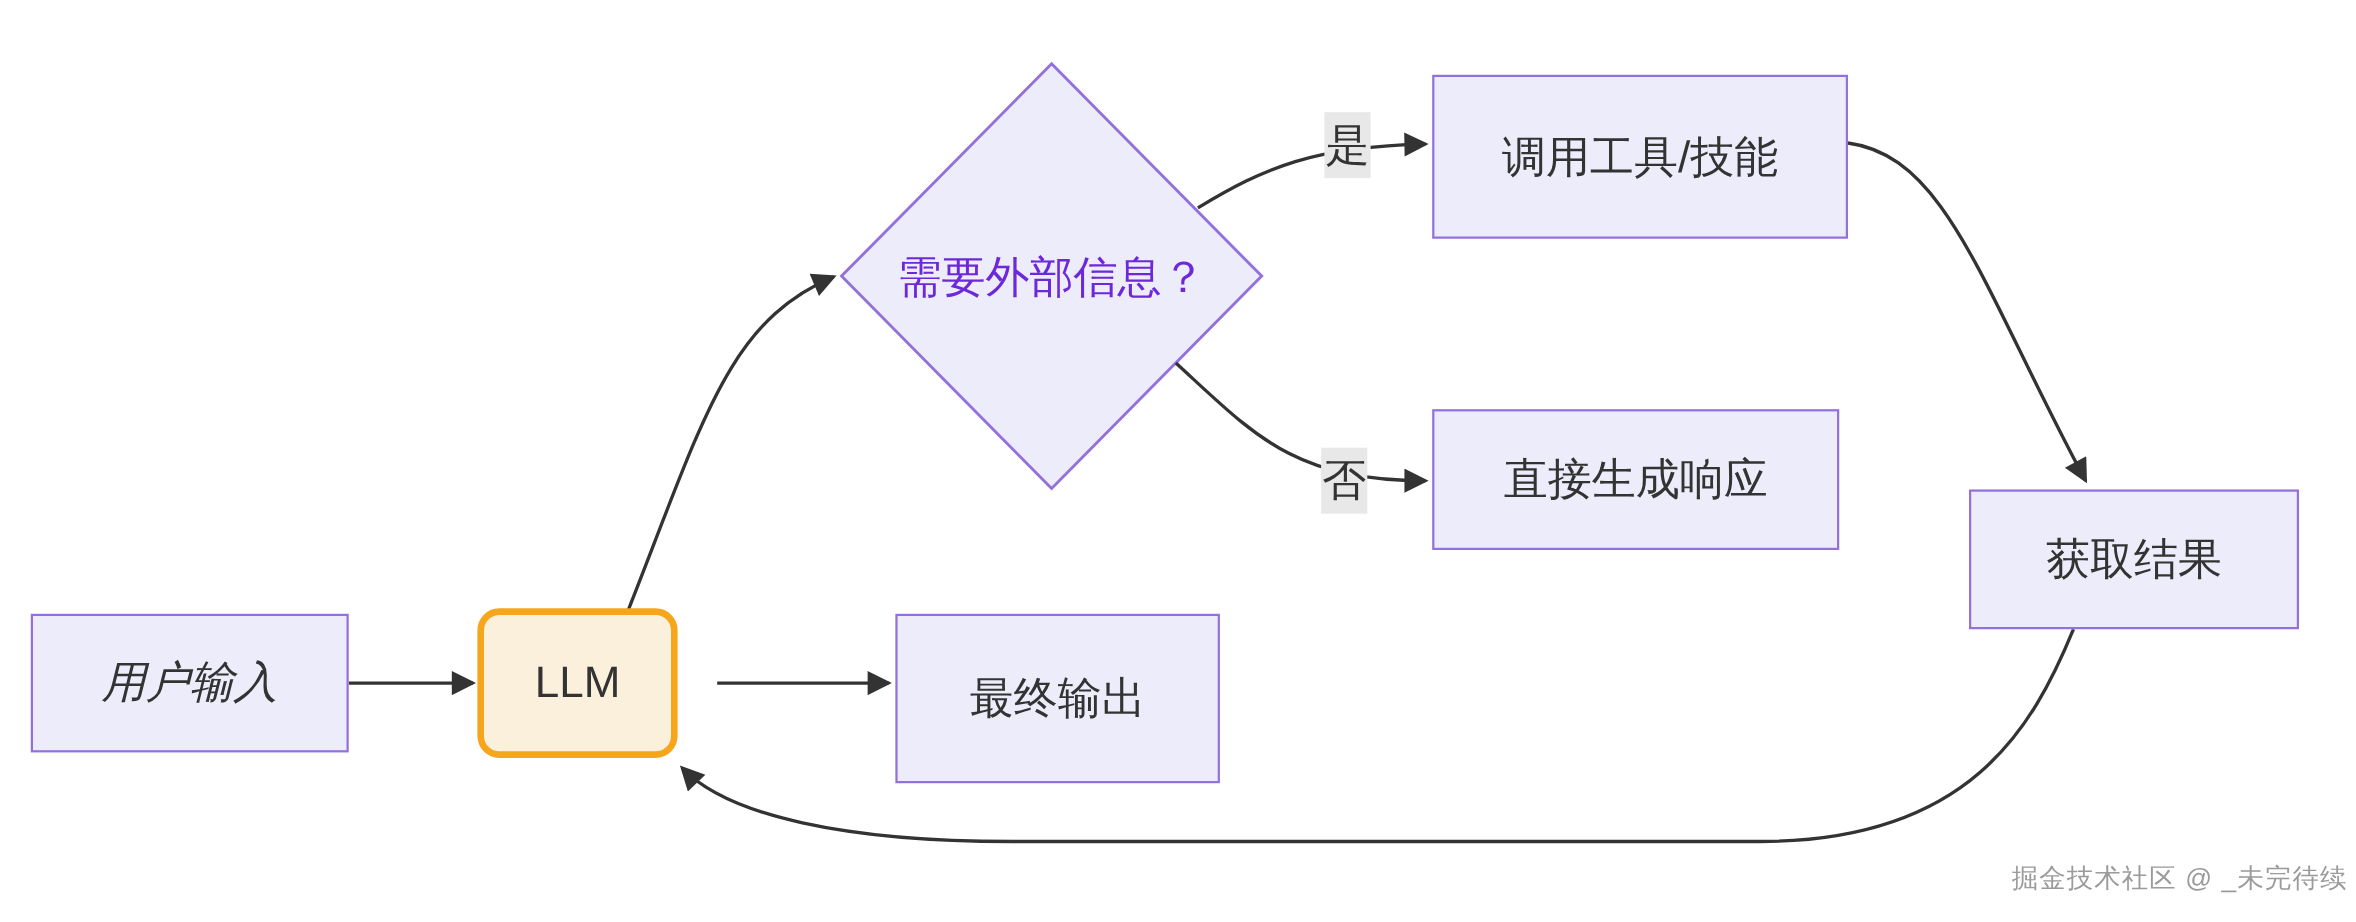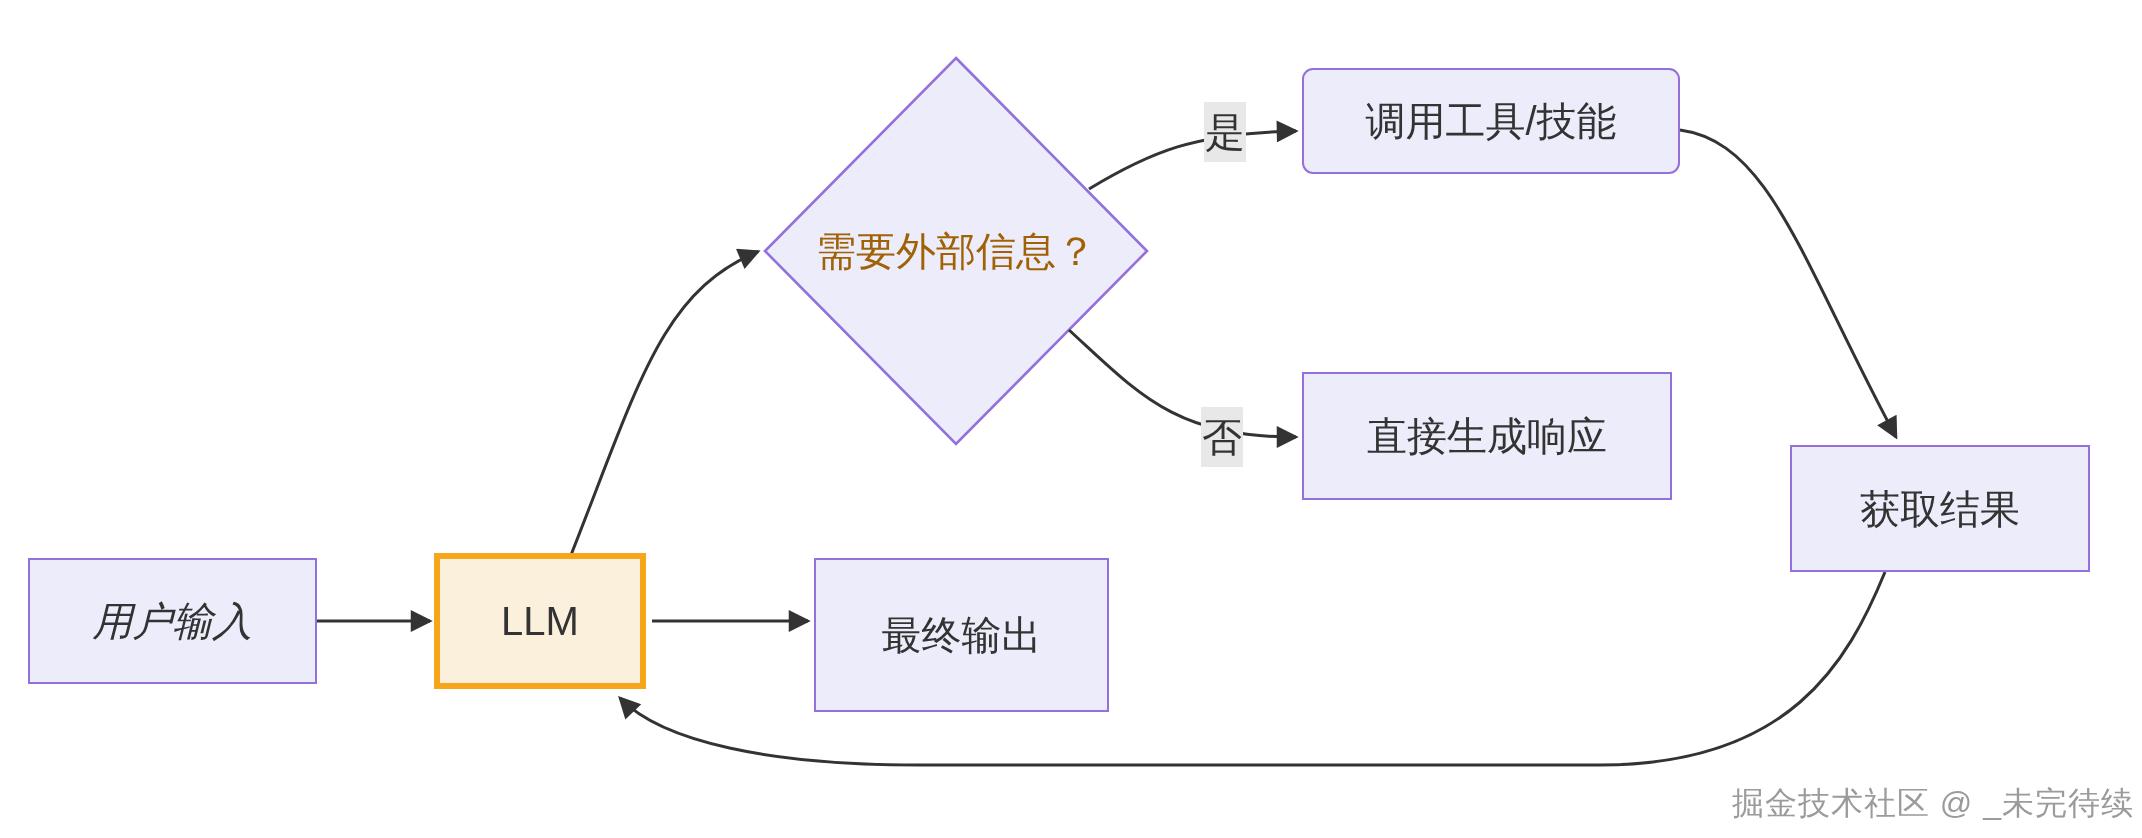--- a/index.html
+++ b/index.html
@@ -43,55 +43,55 @@
     font-size: 40px;
     line-height: 1.2;
     color: #333333;
     white-space: nowrap;
   }
   .node.llm {
     background: #FBF0DC;
     border: 6px solid #F7A51B;
   }
   .node-user-input   { left: 28px;   top: 558px; width: 289px; height: 126px; font-style: italic; }
-  .node-llm          { left: 434px;  top: 553px; width: 212px; height: 136px; }
+  .node-llm          { left: 434px;  top: 553px; width: 182px; height: 136px; border-radius: 20px; }
   .node-final-output { left: 814px;  top: 558px; width: 295px; height: 154px; }
-  .node-call-tools   { left: 1302px; top: 68px;  width: 378px; height: 106px; border-radius: 11px; }
+  .node-call-tools   { left: 1302px; top: 68px;  width: 378px; height: 149px; }
   .node-direct-resp  { left: 1302px; top: 372px; width: 370px; height: 128px; }
   .node-get-result   { left: 1790px; top: 445px; width: 300px; height: 127px; }
 
   .decision-label {
     position: absolute;
     left: 796px; top: 224px;
     width: 320px; height: 54px;
     display: flex;
     align-items: center;
     justify-content: center;
     font-size: 40px;
-    color: #a16207;
+    color: #6d28d9;
     white-space: nowrap;
   }
   .edge-label {
     position: absolute;
     background: #E8E8E8;
     display: flex;
     align-items: center;
     justify-content: center;
     font-size: 40px;
     line-height: 1;
     color: #333333;
   }
   .edge-label-yes { left: 1204px; top: 102px; width: 42px; height: 60px; }
   .edge-label-no  { left: 1201px; top: 407px; width: 42px; height: 60px; }
 
   .watermark {
     position: absolute;
     right: 8px;
     top: 782px;
-    font-size: 32px;
+    font-size: 24px;
     letter-spacing: 1px;
     color: #9B9B9B;
     text-shadow: 2px 2px 0 #ffffff, 3px 3px 1px rgba(255,255,255,0.85), -1px -1px 0 rgba(255,255,255,0.6);
     white-space: nowrap;
   }
 </style>
 </head>
 <body>
 
 <div class="stage">

